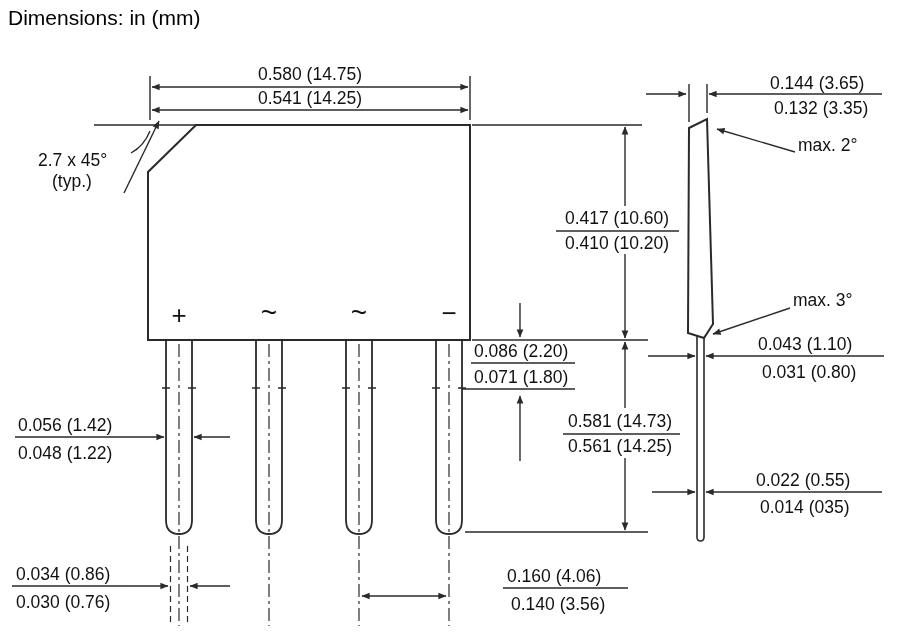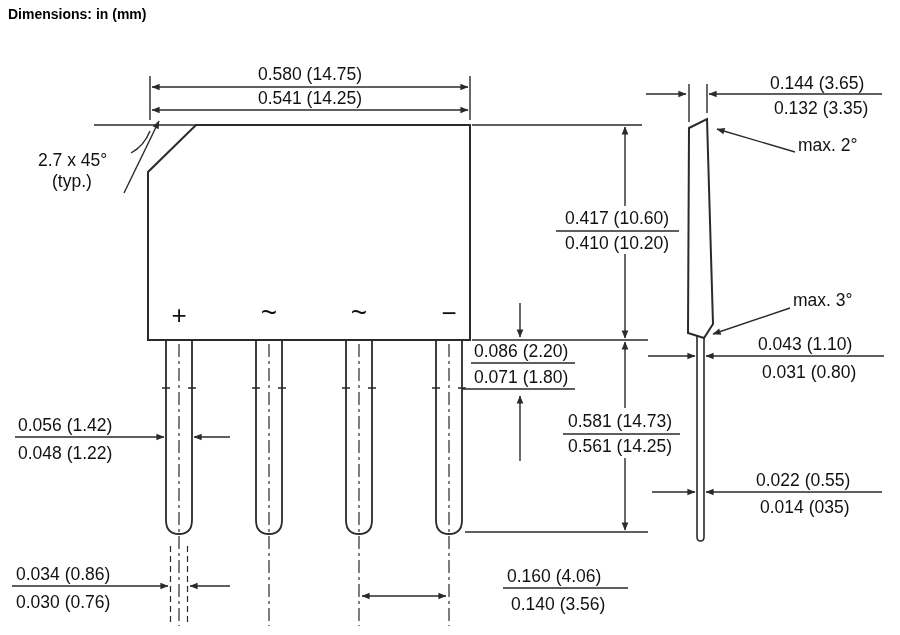--- a/index.html
+++ b/index.html
@@ -1,18 +1,18 @@
 <!DOCTYPE html>
 <html><head>
 <meta charset="utf-8">
 <style>
   html,body{margin:0;padding:0;background:#fff;}
   .stage{position:relative;width:900px;height:635px;background:#ffffff;overflow:hidden;
          font-family:"Liberation Sans",sans-serif;}
-  .title{position:absolute;left:8px;top:6px;font-size:14px;font-weight:bold;color:#000;}
+  .title{position:absolute;left:8px;top:6px;font-size:21px;font-weight:normal;color:#000;}
   svg{position:absolute;left:0;top:0;}
   text{font-family:"Liberation Sans",sans-serif;font-size:17.5px;}
   .pol{font-size:26px;}
   .pol-tilde{font-size:28px;}
 </style>
 </head>
 <body>
 
 <div class="stage">
   <div class="title">Dimensions: in (mm)</div>

